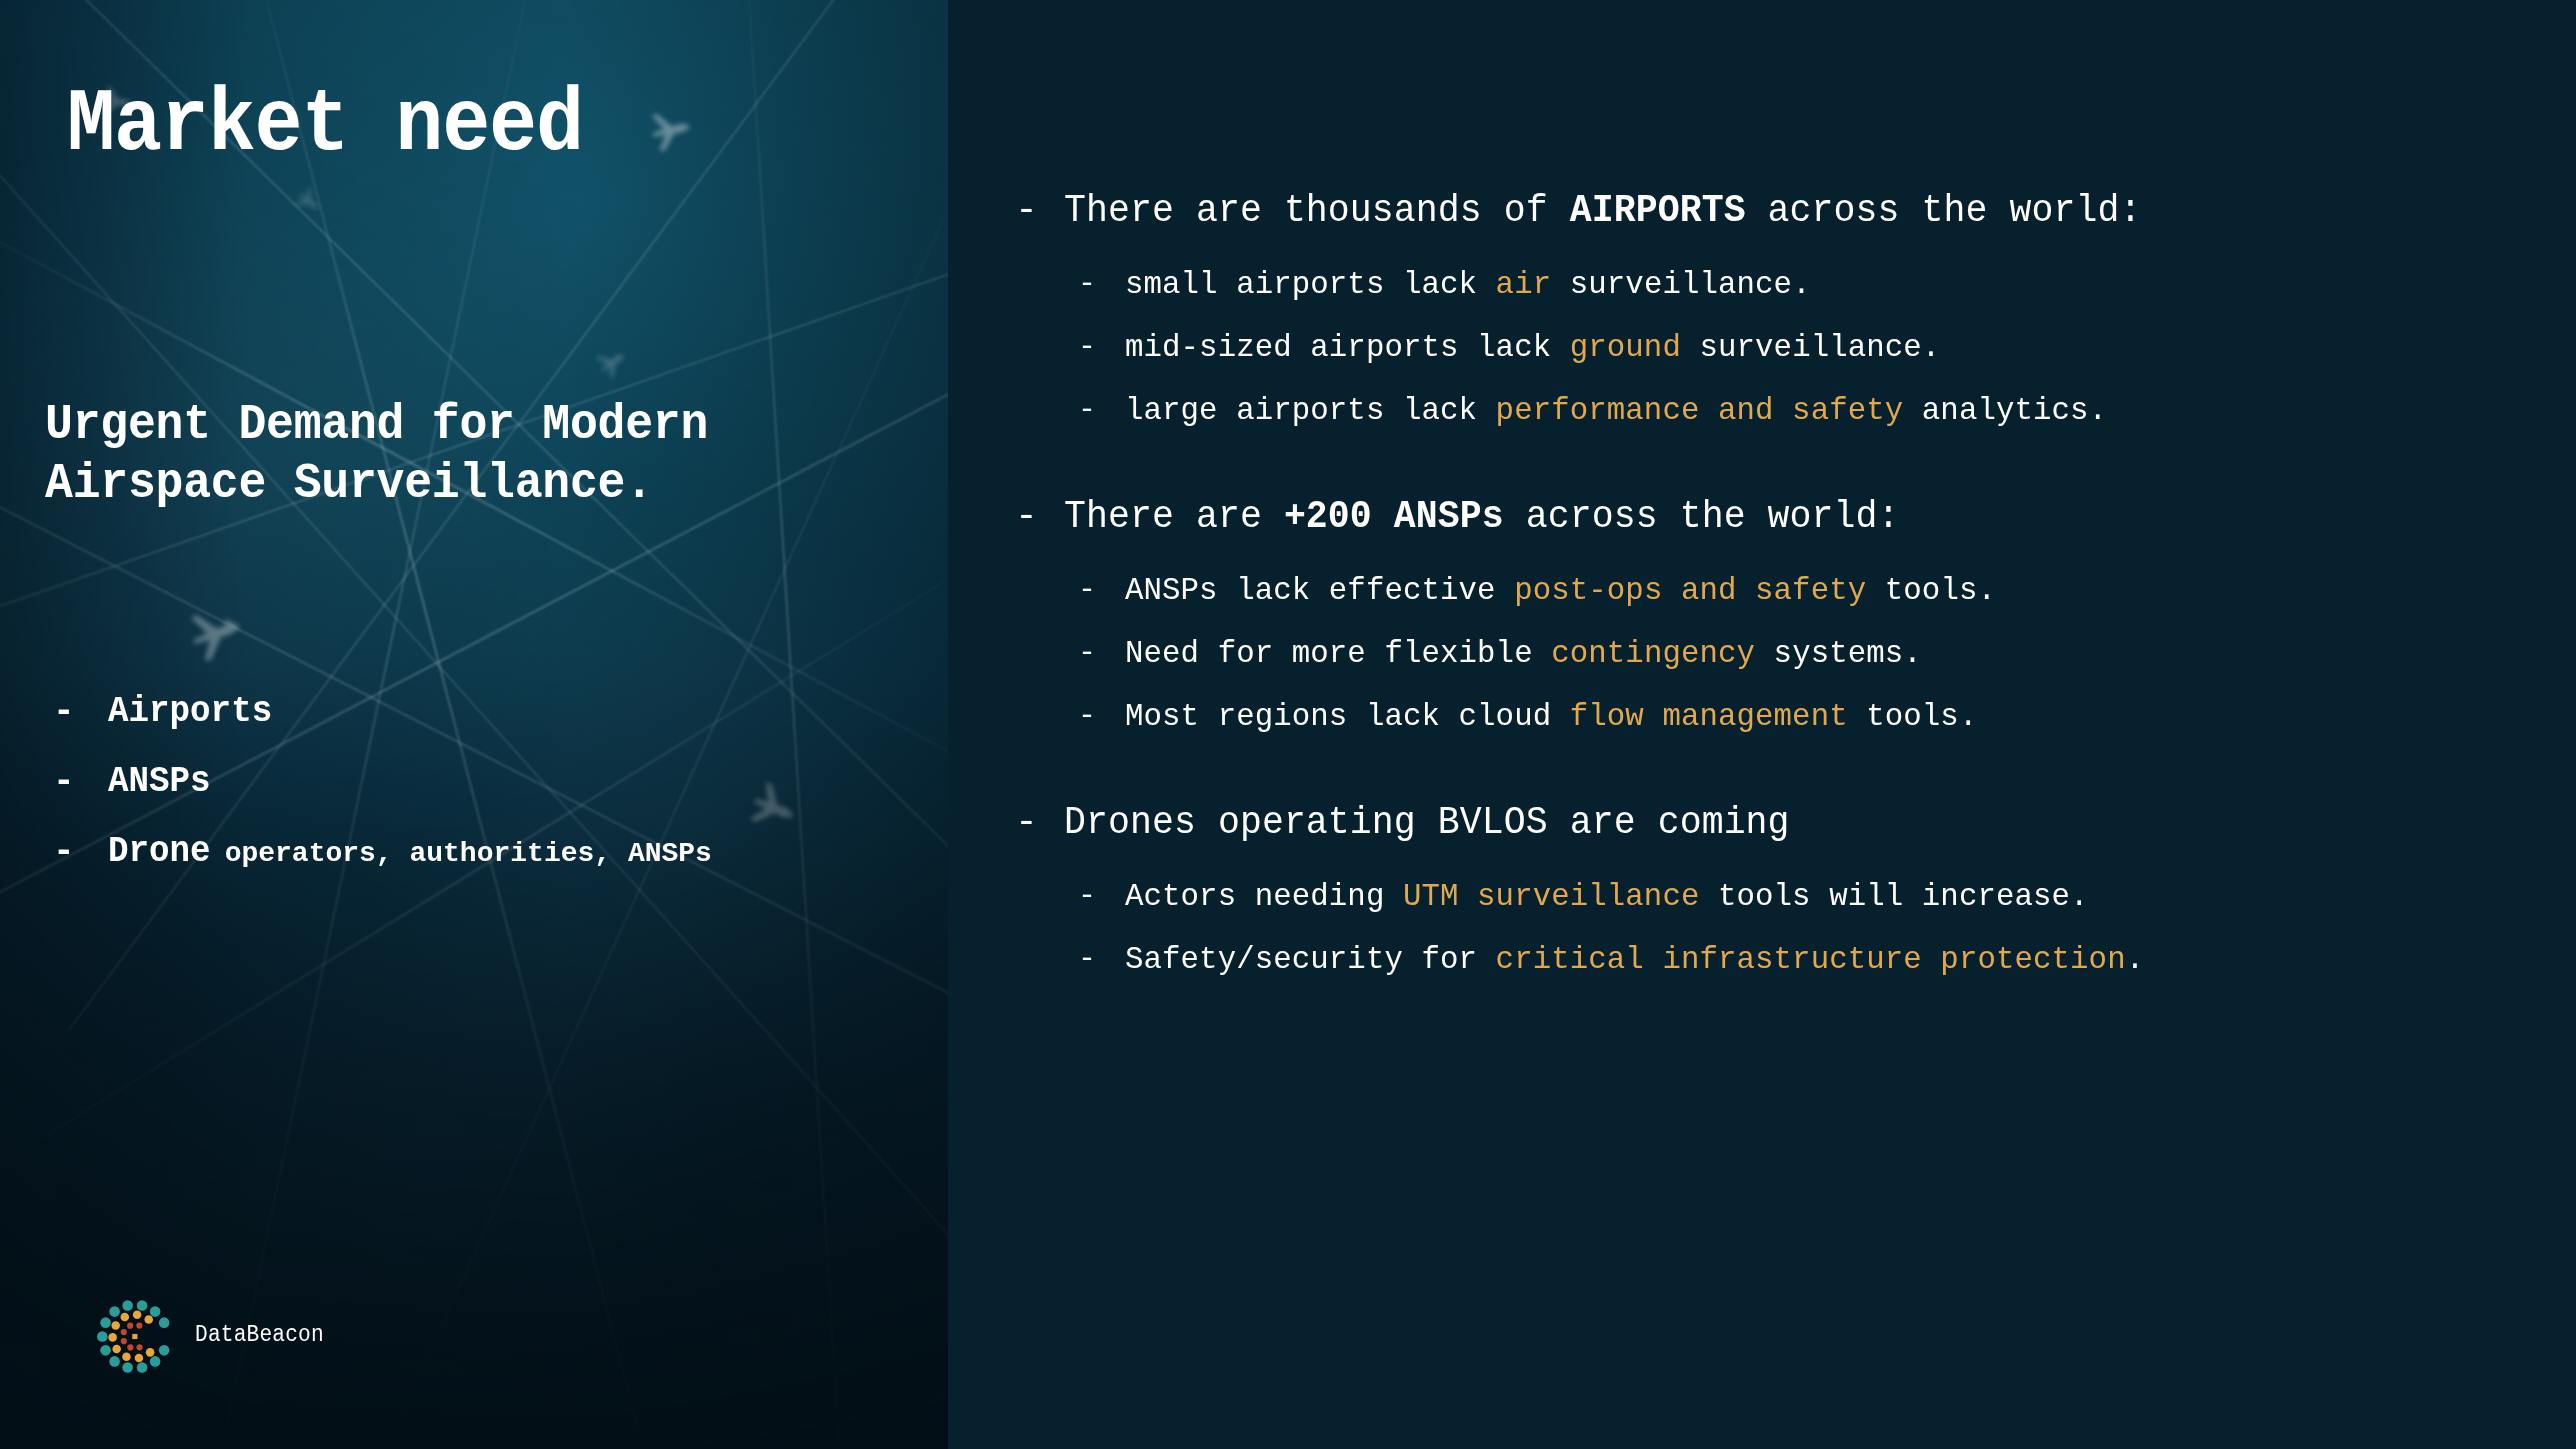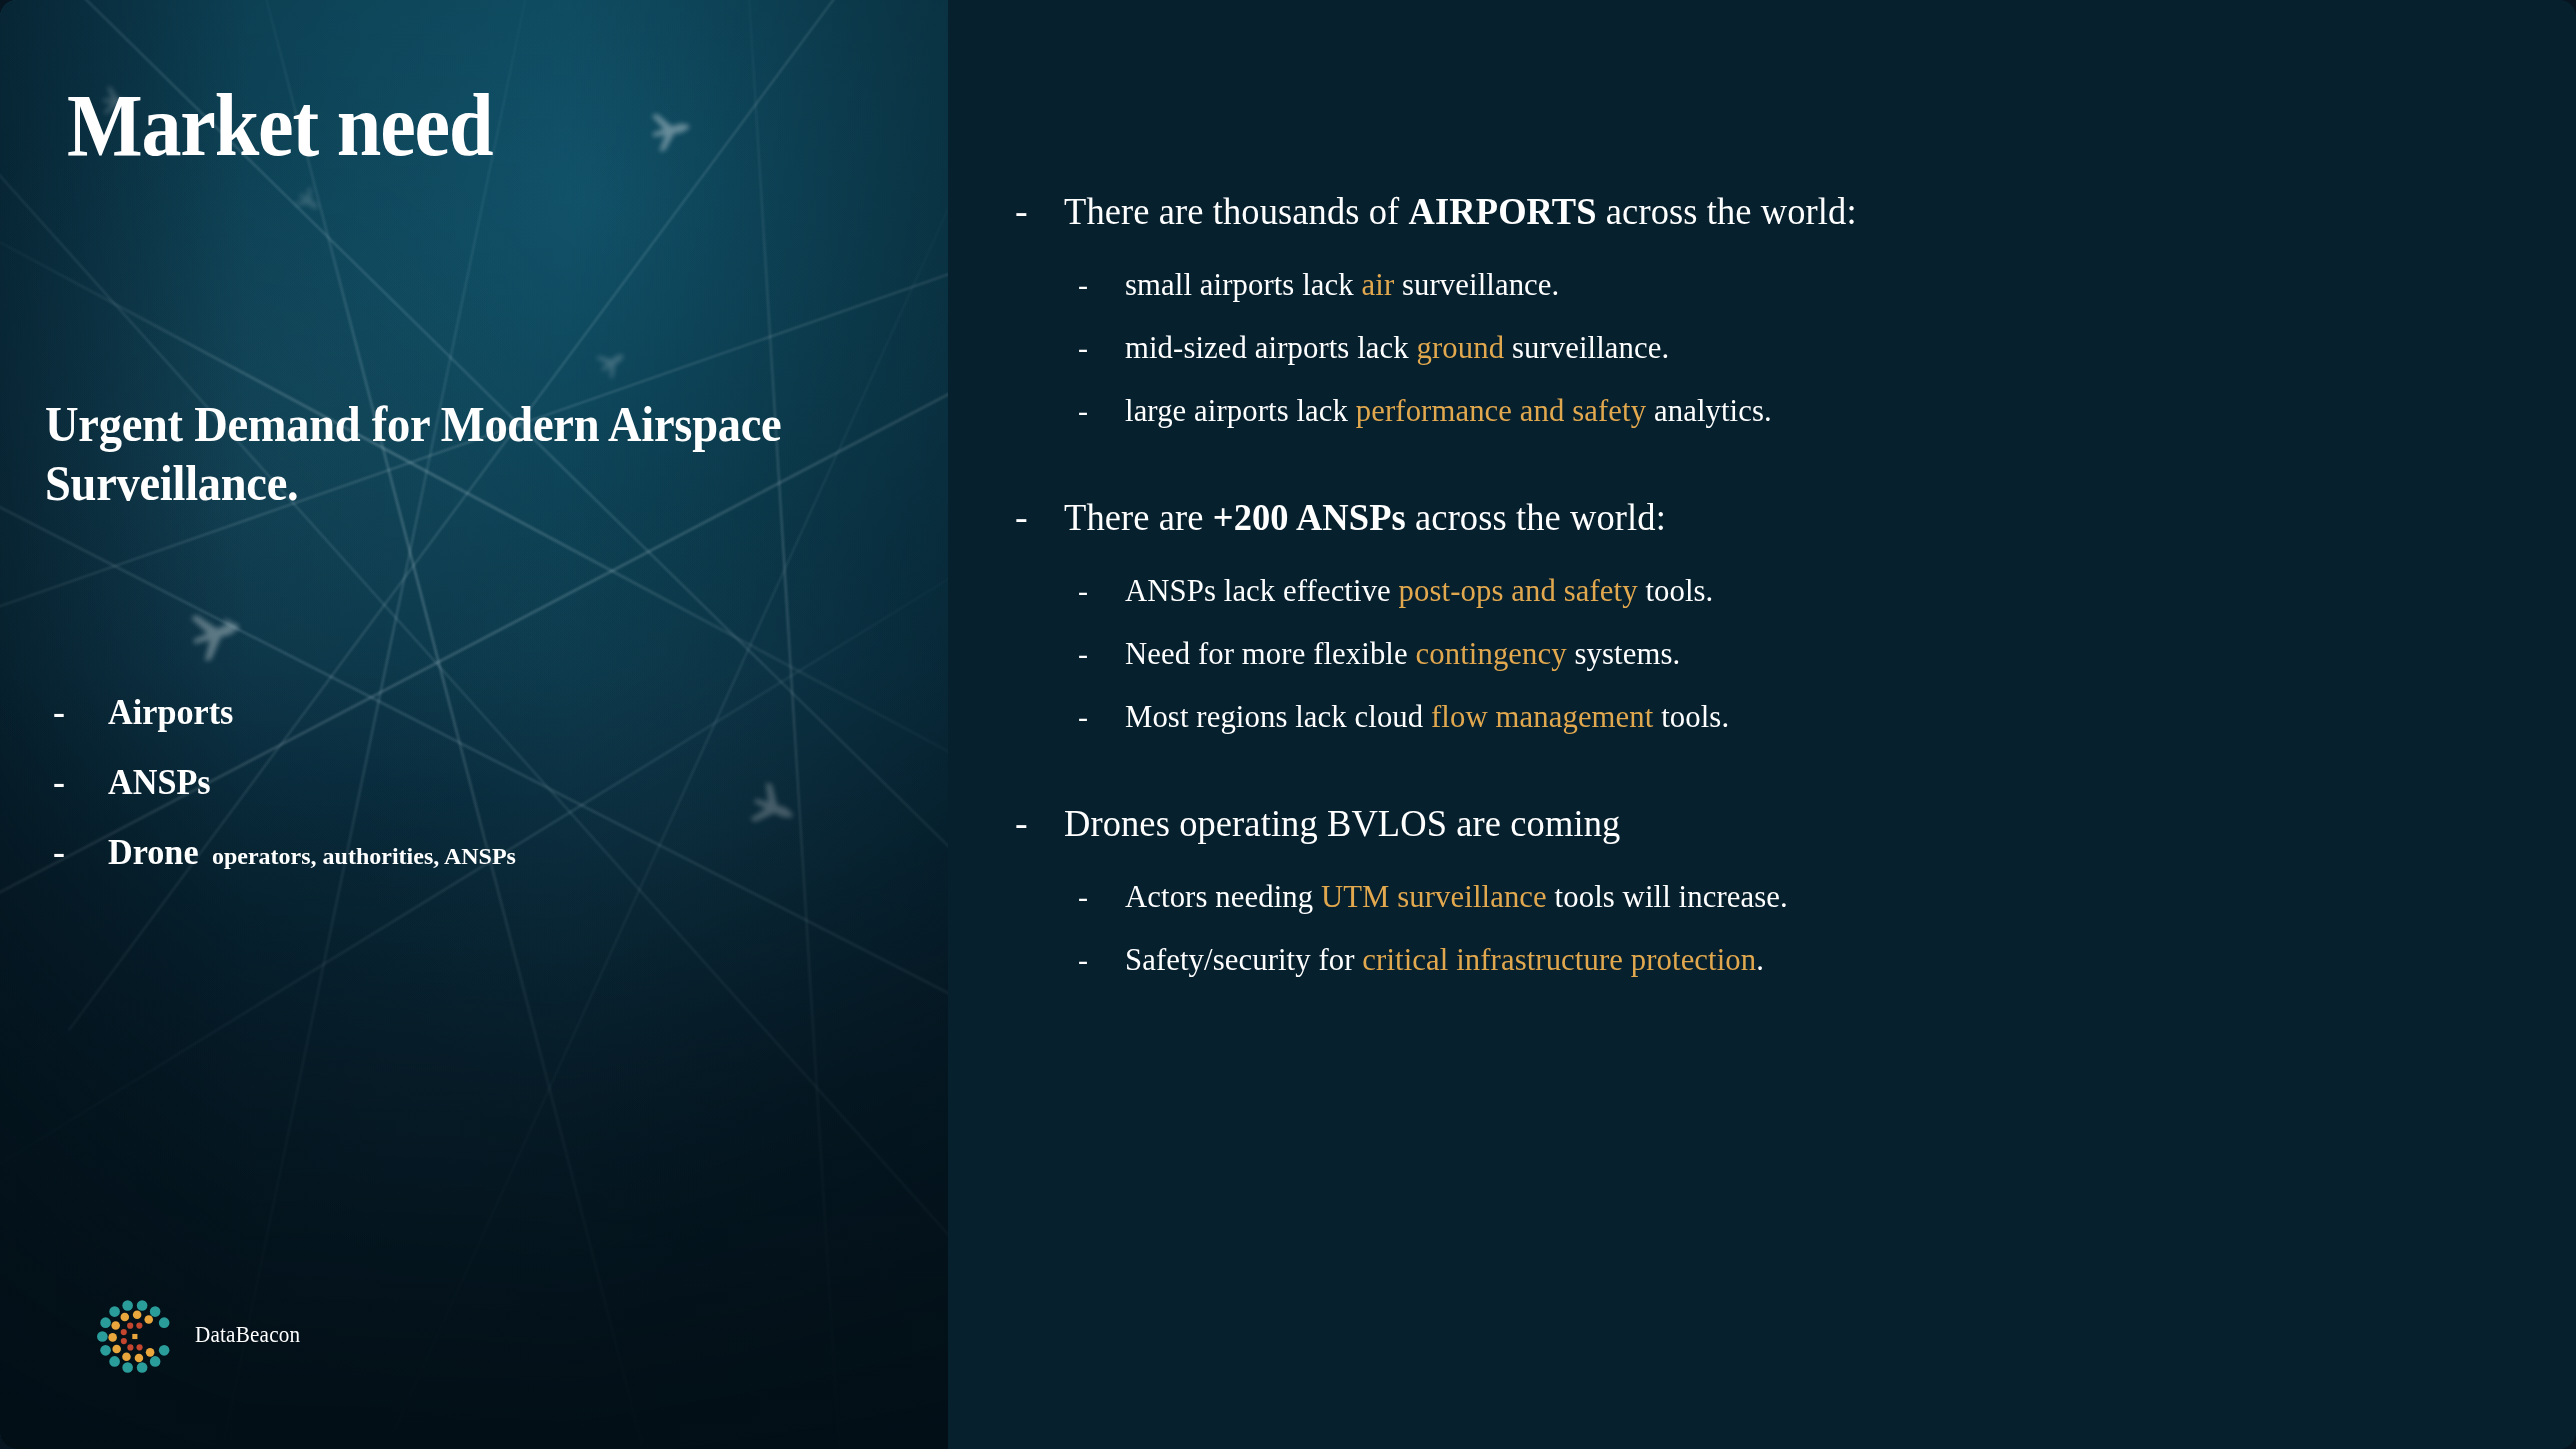--- a/index.html
+++ b/index.html
@@ -6,22 +6,21 @@
     margin: 0;
     padding: 0;
     background: #06151f;
   }
   #slide {
     position: relative;
     width: 2576px;
     height: 1449px;
     overflow: hidden;
     background: #07202e;
-    font-family: Liberation Serif, serif;
-    border-radius: 17px;
+    font-family: Liberation Mono, monospace;
     -webkit-font-smoothing: antialiased;
   }
 
   
   #left-panel {
     position: absolute;
     left: 0; top: 0;
     width: 948px;
     height: 1449px;
     overflow: hidden;
@@ -94,21 +93,21 @@
   }
   .lb-label {
     font-size: 36px;
     font-weight: 700;
     letter-spacing: 0px;
     transform: scaleX(0.95);
     transform-origin: left center;
     white-space: nowrap;
   }
   .lb-sub {
-    font-size: 24px;
+    font-size: 28px;
     font-weight: 700;
     margin-left: 8.6px;
     letter-spacing: 0px;
   }
 
   
   #logo {
     position: absolute;
     left: 92px; top: 1298px;
     width: 283px; height: 77px;

